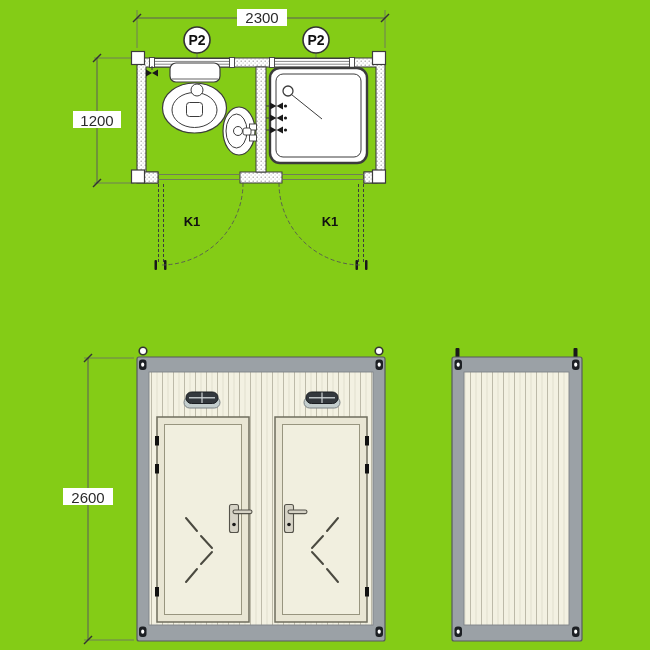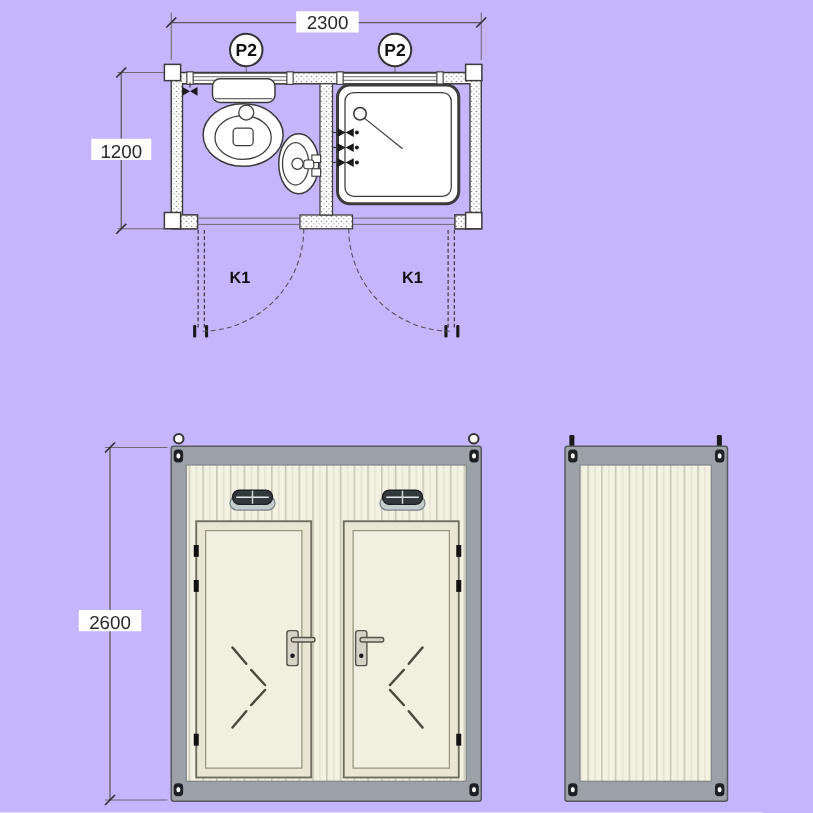--- a/index.html
+++ b/index.html
@@ -1,16 +1,16 @@
 <!DOCTYPE html>
 <html><head>
 <meta charset="utf-8">
 <style>
   html,body{margin:0;padding:0;background:#ffffff;}
-  .page{position:relative;width:650px;height:650px;background:#c4b5fd;overflow:hidden;
+  .page{position:relative;width:650px;height:650px;background:#84cc16;overflow:hidden;
         font-family:"Liberation Sans", sans-serif;}
   svg{display:block;}
   .ln{stroke:#3c3c3c;fill:none;}
   .thin{stroke:#6a6a6a;stroke-width:.8;fill:none;}
   .dim-line{stroke:#5a5a5a;stroke-width:1;fill:none;}
   .tick{stroke:#333;stroke-width:1.4;}
   .dim-text{font-size:15px;fill:#2b2b2b;}
   .tag-text{font-size:14px;font-weight:bold;fill:#111;}
   .k-text{font-size:13px;font-weight:bold;fill:#111;}
   text{font-family:"Liberation Sans", sans-serif;}

